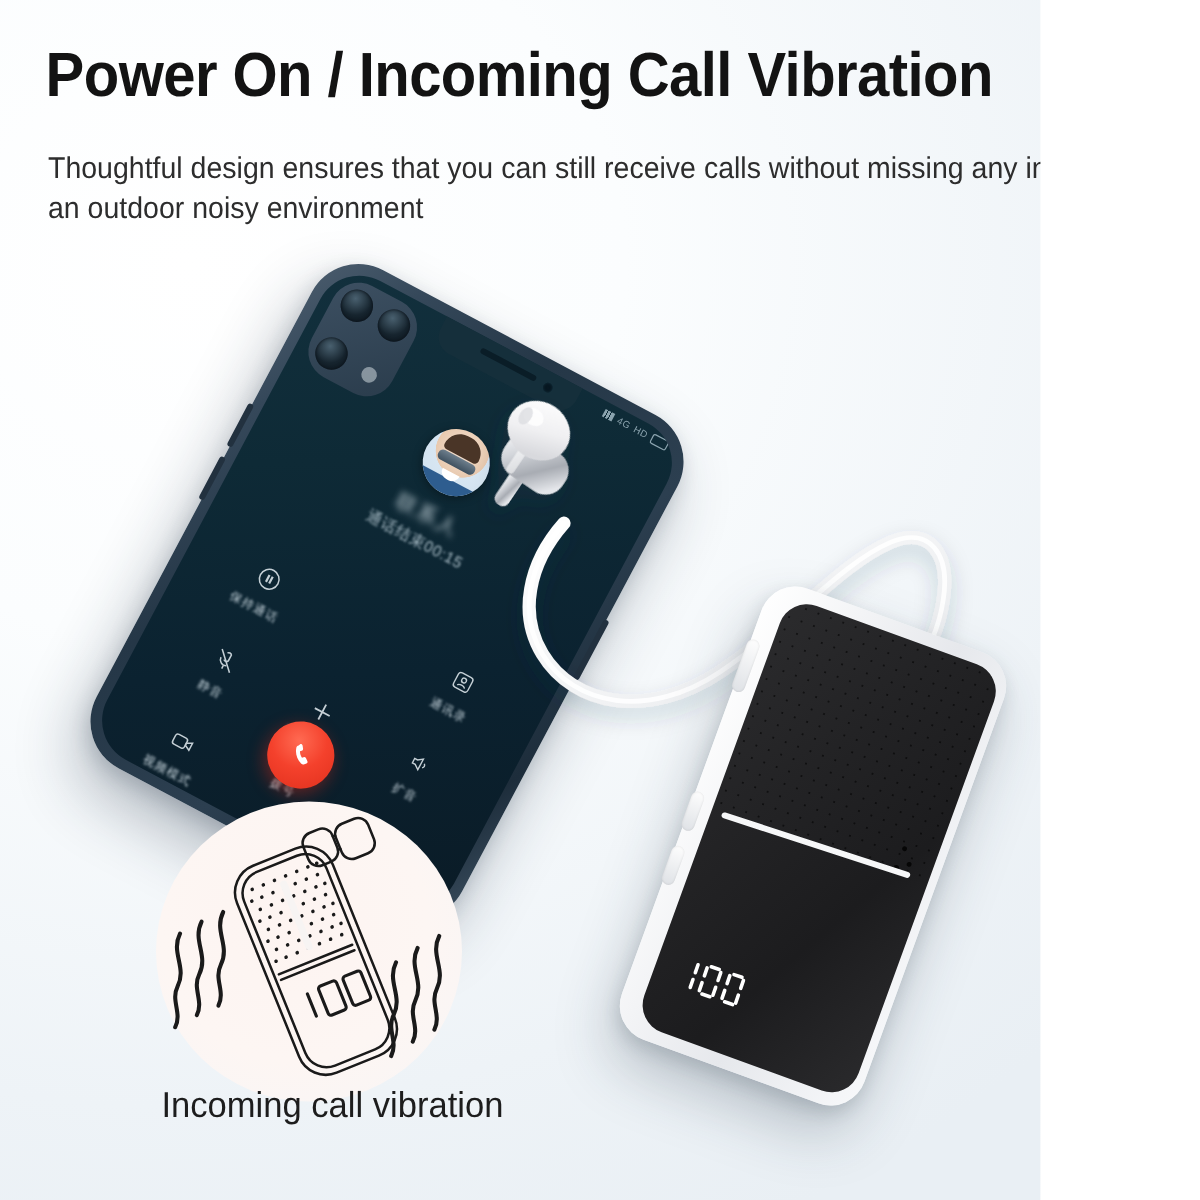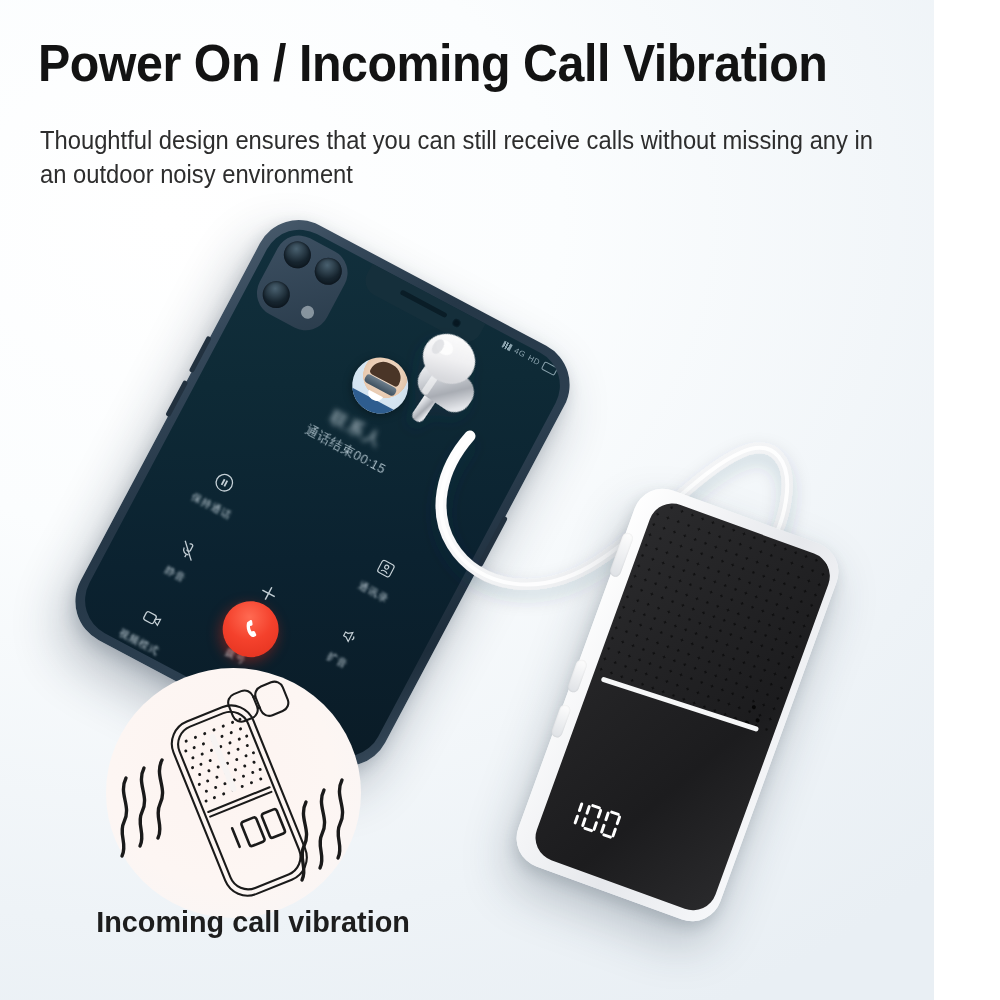--- a/index.html
+++ b/index.html
@@ -2,41 +2,41 @@
 <html><head>
 <meta charset="utf-8">
 <style>
   html,body{margin:0;padding:0;}
   body{
     width:1000px;height:1000px;overflow:hidden;
     font-family:"Liberation Sans", sans-serif;
     background:#ffffff;
   }
   .stage{
-    position:relative;width:934px;height:1000px;
+    position:relative;width:867px;height:1000px;
     background:
       radial-gradient(120% 90% at 18% 22%, #ffffff 0%, #fbfdfe 35%, #eef3f7 78%, #e9eff4 100%);
     overflow:hidden;
   }
   
   .headline{
     position:absolute;left:38px;top:36px;width:920px;
     font-size:52px;line-height:1.05;font-weight:bold;
     letter-spacing:-0.5px;color:#131313;
     font-family:"Liberation Sans", sans-serif;
     transform:scaleX(0.93);transform-origin:left center;
     white-space:nowrap;
   }
   .subline{
     position:absolute;left:40px;top:124px;width:900px;
     font-size:25px;line-height:1.35;color:#2d2d2d;
     transform:scaleX(0.95);transform-origin:left top;
   }
   
-  .illus-wrap{position:absolute;left:88px;top:660px;width:300px;height:290px;font-weight:bold;}
+  .illus-wrap{position:absolute;left:112px;top:660px;width:300px;height:290px;}
   .illus-disc{
     position:absolute;left:18px;top:8px;width:255px;height:250px;border-radius:50%;
     background:radial-gradient(circle at 45% 42%, #fdf4f1 0%, #fdf6f3 55%, #f7f5f6 100%);
   }
   .illus-svg{position:absolute;left:0;top:0;}
   .illus-caption{
     position:absolute;left:-45px;top:245px;width:420px;text-align:center;
     font-size:30px;color:#1d1d1d;
     transform:scaleX(0.96);
   }

